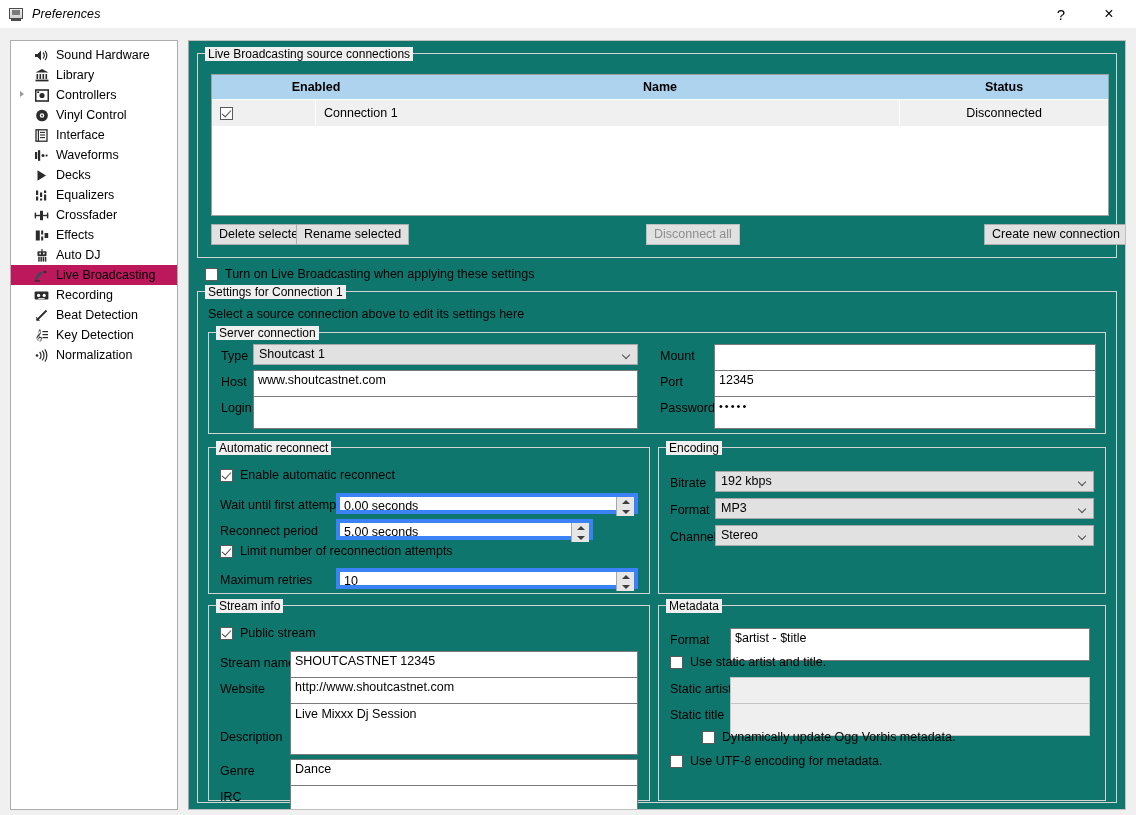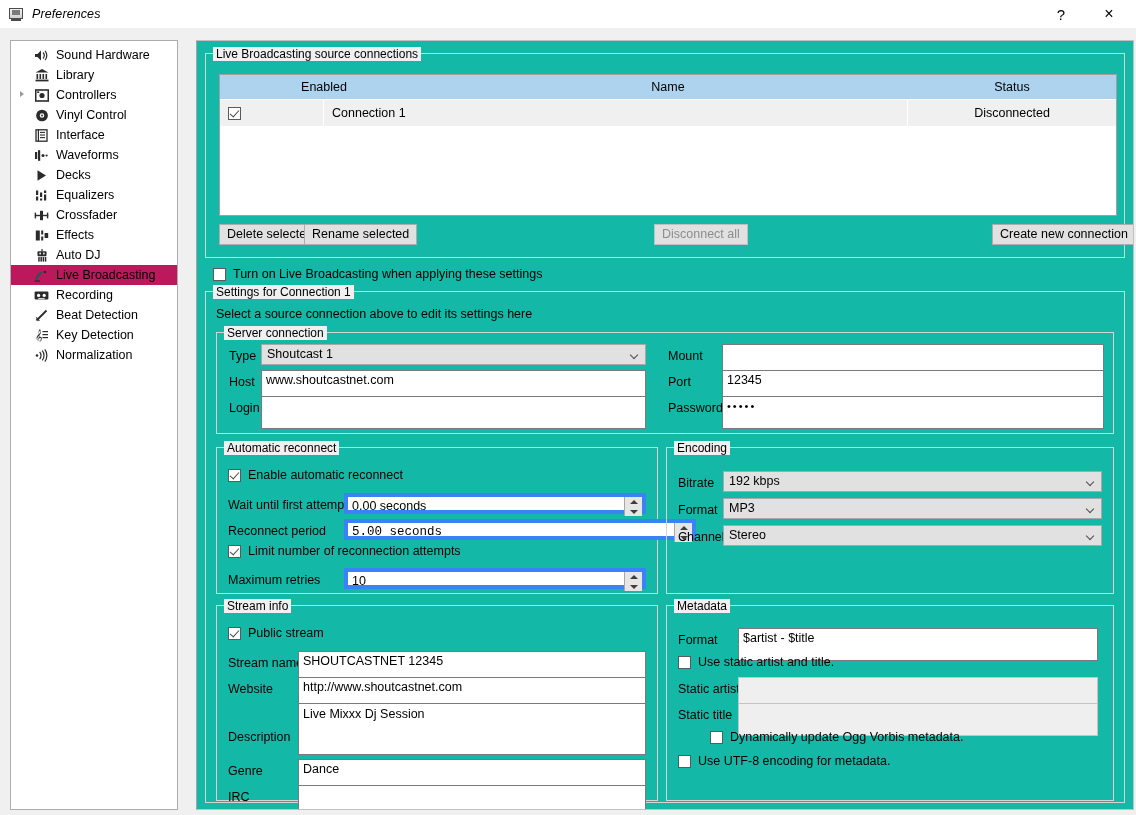--- a/index.html
+++ b/index.html
@@ -121,24 +121,24 @@
   .nav-label {
     font-size: 12.5px;
     line-height: 16px;
     color: #000;
     white-space: nowrap;
   }
 
   
   #content {
     position: absolute;
-    left: 196px; top: 12px;
+    left: 188px; top: 12px;
     width: 938px;
     height: 770px;
-    background: #14b8a6;
+    background: #0f766e;
     border: 1px solid #c0c0c0;
     border-left: 1px solid #a5a5a5;
     box-sizing: border-box;
     overflow: hidden;
   }
 
   
   .group {
     position: absolute;
     border: 1px solid #d4d4d4;
@@ -165,21 +165,21 @@
     border: 1px solid #a0a0a0;
     box-sizing: border-box;
   }
   #conn-thead {
     display: flex;
     height: 24px;
     background: #aed3ef;
     border-bottom: 1px solid #ffffff;
   }
   #conn-thead .th {
-    font-weight: normal;
+    font-weight: bold;
     font-size: 12.5px;
     display: flex;
     align-items: center;
     justify-content: center;
     color: #000;
     box-sizing: border-box;
   }
   .th.col-enabled { width: 208px; }
   .th.col-name    { width: 480px; }
   .th.col-status  { width: 208px; }
@@ -654,21 +654,21 @@
         <span class="lbl" style="left:11px; top:50px;">Wait until first attempt</span>
         <div class="spin" style="left:127px; top:45px; width:302px;">
           <span>0.00 seconds</span>
           <span class="arrows">
               <span class="up"></span>
               <span class="dn"></span>
             </span>
         </div>
 
         <span class="lbl" style="left:11px; top:76px;">Reconnect period</span>
-        <div class="spin" style="left:127px; top:71px; width:352px;font-family:Liberation Mono, monospace;">
+        <div class="spin" style="left:127px; top:71px; width:257px;">
           <span>5.00 seconds</span>
           <span class="arrows">
               <span class="up"></span>
               <span class="dn"></span>
             </span>
         </div>
 
         <div class="cb-row" style="left:11px; top:96px;">
           <span class="cb checked"></span>
           <span class="cb-label">Limit number of reconnection attempts</span>

